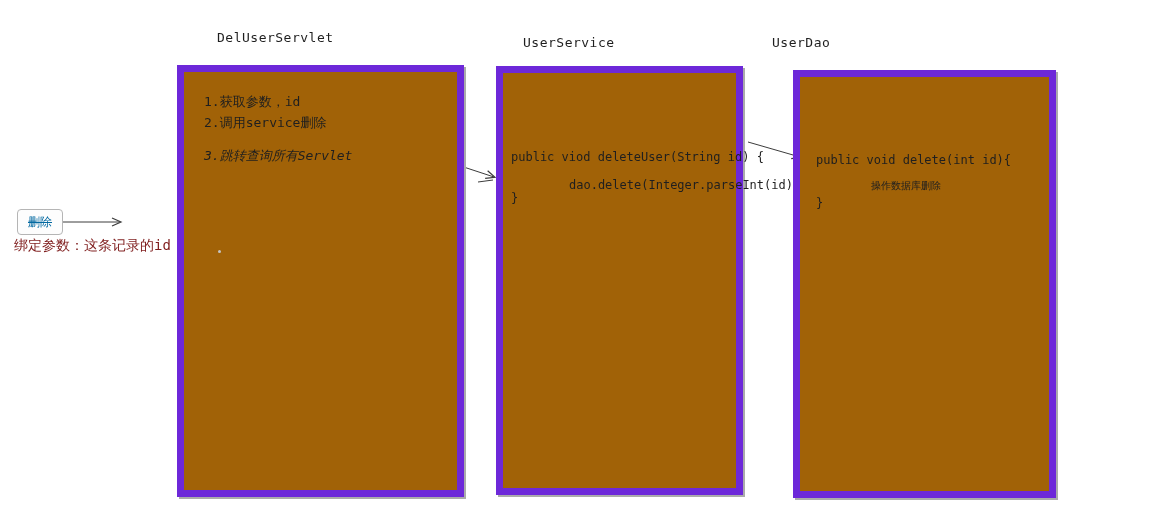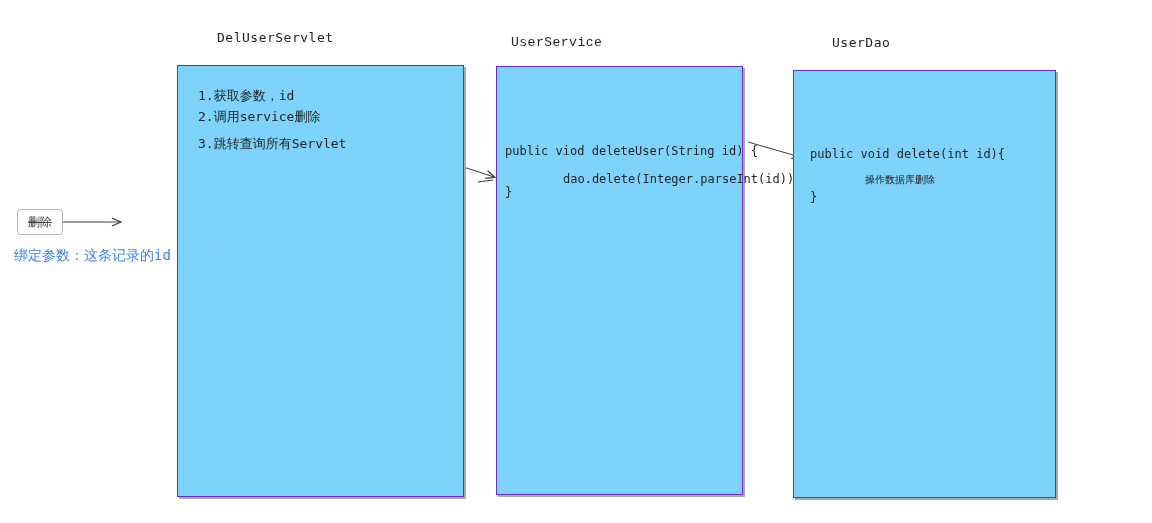--- a/index.html
+++ b/index.html
@@ -22,41 +22,41 @@
     pointer-events: none;
   }
   .lane-title {
     position: absolute;
     font-size: 13px;
     letter-spacing: 0.5px;
     color: #1f1f1f;
     white-space: nowrap;
   }
   .t1 { left: 217px; top: 30px; }
-  .t2 { left: 511px; top: 35px; font-family: Liberation Mono, monospace; }
-  .t3 { left: 832px; top: 35px; }
+  .t2 { left: 523px; top: 35px; }
+  .t3 { left: 772px; top: 35px; }
   .box {
     position: absolute;
-    border: 1px solid #6d28d9;
-    background: #7dd3fc;
+    border: 7px solid #6d28d9;
+    background: #a16207;
     box-shadow: 2px 2px 0 0 #ababab;
   }
   .box1 { left: 177px; top: 65px; width: 287px; height: 432px; }
   .box2 { left: 496px; top: 66px; width: 247px; height: 429px; }
   .box3 { left: 793px; top: 70px; width: 263px; height: 428px; padding-left: 28px; }
   .step {
     position: absolute;
     left: 20px;
     font-size: 13px;
     white-space: nowrap;
     color: #1f1f1f;
   }
   .step.s0 { top: 21px; }
   .step.s1 { top: 42px; }
-  .step.s2 { top: 69px; }
+  .step.s2 { top: 75px; font-style: italic; }
   .code {
     position: absolute;
     font-size: 12px;
     white-space: nowrap;
     color: #1f1f1f;
   }
   .box2 .c0 { left: 8px;  top: 77px; }
   .box2 .c1 { left: 66px; top: 105px; }
   .box2 .c2 { left: 8px;  top: 118px; }
   .box3 .c0 { left: 16px; top: 76px; }
@@ -64,32 +64,32 @@
   .box3 .c2 { left: 16px; top: 119px; }
   .del-btn {
     position: absolute;
     left: 17px; top: 209px;
     width: 46px; height: 26px;
     border: 1px solid #b5b5b5;
     border-radius: 4px;
     background: #fdfdfd;
     font-family: inherit;
     font-size: 12px;
-    color: #404040;
+    color: #0369a1;
     text-decoration: line-through;
     cursor: pointer;
     line-height: 24px;
     text-align: center;
   }
   .bind-note {
     position: absolute;
-    left: 14px; top: 247px;
+    left: 14px; top: 237px;
     font-size: 14px;
     white-space: nowrap;
-    color: #3b82f6;
+    color: #7f1d1d;
   }
   .stray-dot {
     position: absolute;
     left: 211px; top: 243px;
     width: 3px; height: 3px;
     background: #c4c4c4;
     border-radius: 50%;
   }
   .watermark {
     position: absolute;

